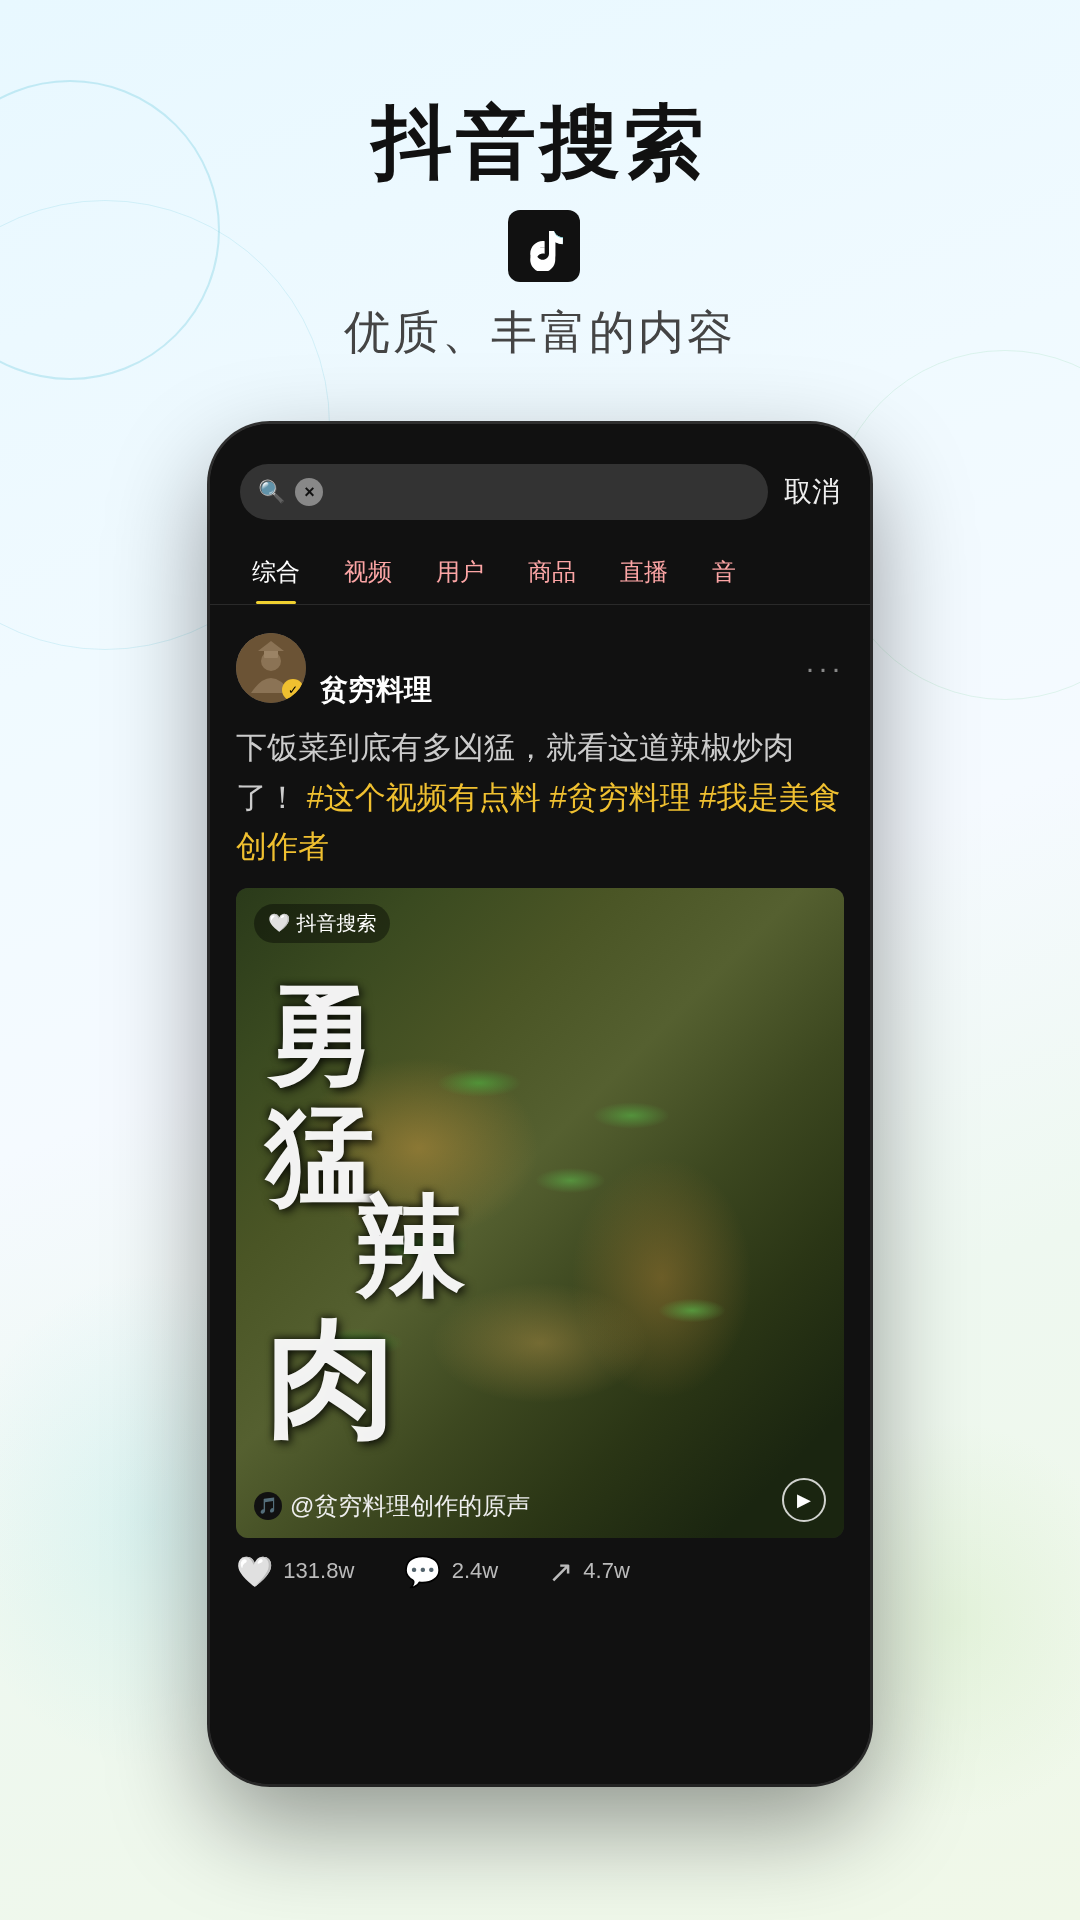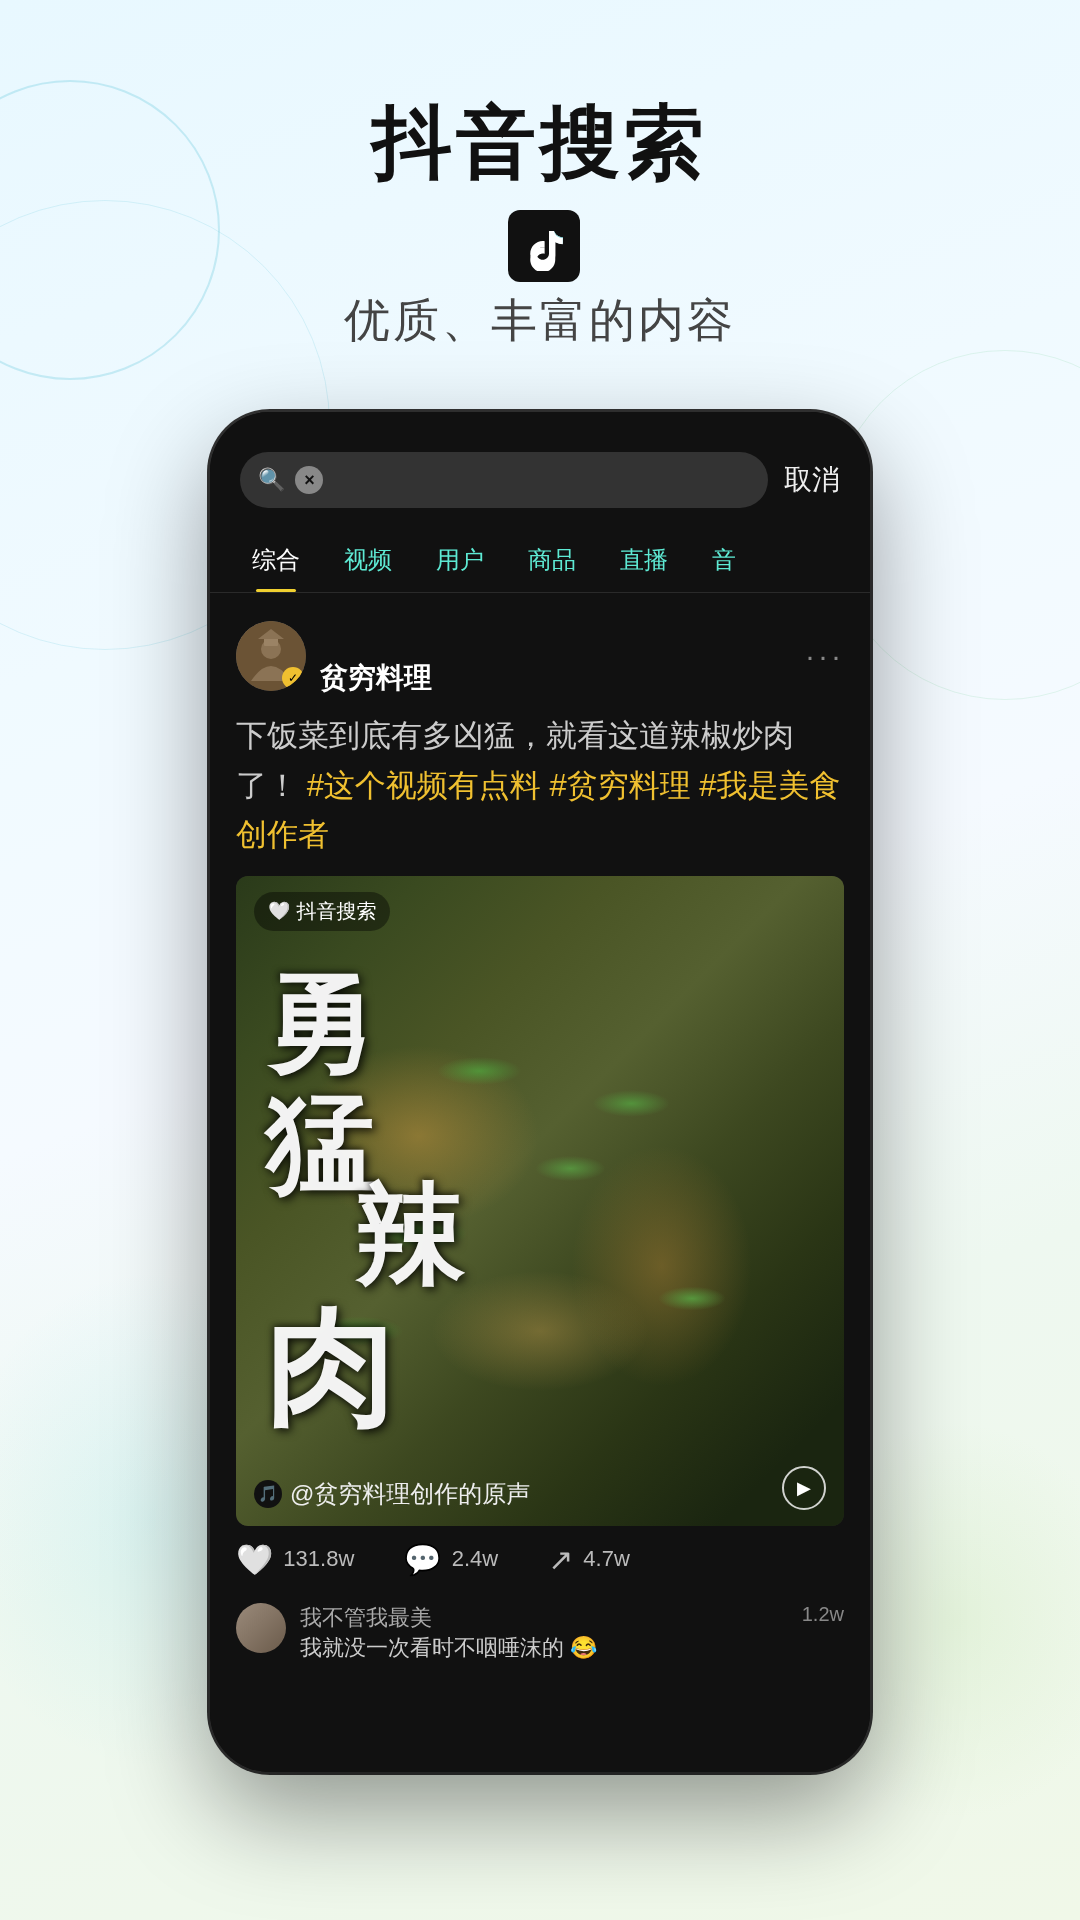--- a/index.html
+++ b/index.html
@@ -94,21 +94,21 @@
     }
 
     .tiktok-logo svg {
       width: 50px;
       height: 50px;
     }
 
     .subtitle {
       font-size: 46px;
       color: #444;
-      margin-top: 8px;
+      margin-top: 20px;
       letter-spacing: 3px;
     }
 
     
     .phone-wrapper {
       display: flex;
       justify-content: center;
       position: relative;
       z-index: 2;
       margin-top: 10px;
@@ -188,21 +188,21 @@
     .tabs-area {
       display: flex;
       background: #111;
       padding: 0 20px;
       border-bottom: 1px solid #2a2a2a;
     }
 
     .tab-item {
       padding: 16px 22px;
       font-size: 24px;
-      color: #5eead4;
+      color: #fca5a5;
       cursor: pointer;
       white-space: nowrap;
       position: relative;
     }
 
     .tab-item.active {
       color: #fff;
       text-align: center;
     }
 
@@ -623,25 +623,17 @@
           <div class="interact-item">
             <span class="interact-icon">💬</span>
             <span class="interact-count">2.4w</span>
           </div>
           <div class="interact-item">
             <span class="interact-icon">↗</span>
             <span class="interact-count">4.7w</span>
           </div>
         </div>
 
-        <div class="comment-preview">
-          <div class="comment-avatar"></div>
-          <div class="comment-content">
-            <div class="comment-username">我不管我最美</div>
-            <div class="comment-text">我就没一次看时不咽唾沫的 😂</div>
-          </div>
-          <div class="comment-likes">1.2w</div>
-        </div>
 
       </div>
     </div>
   </div>
 </div>
 
 </body></html>

